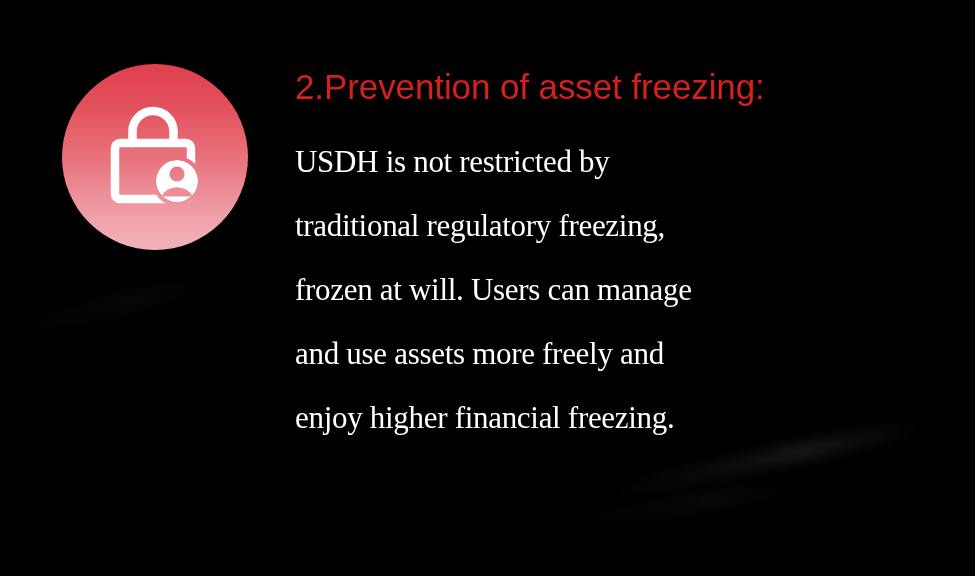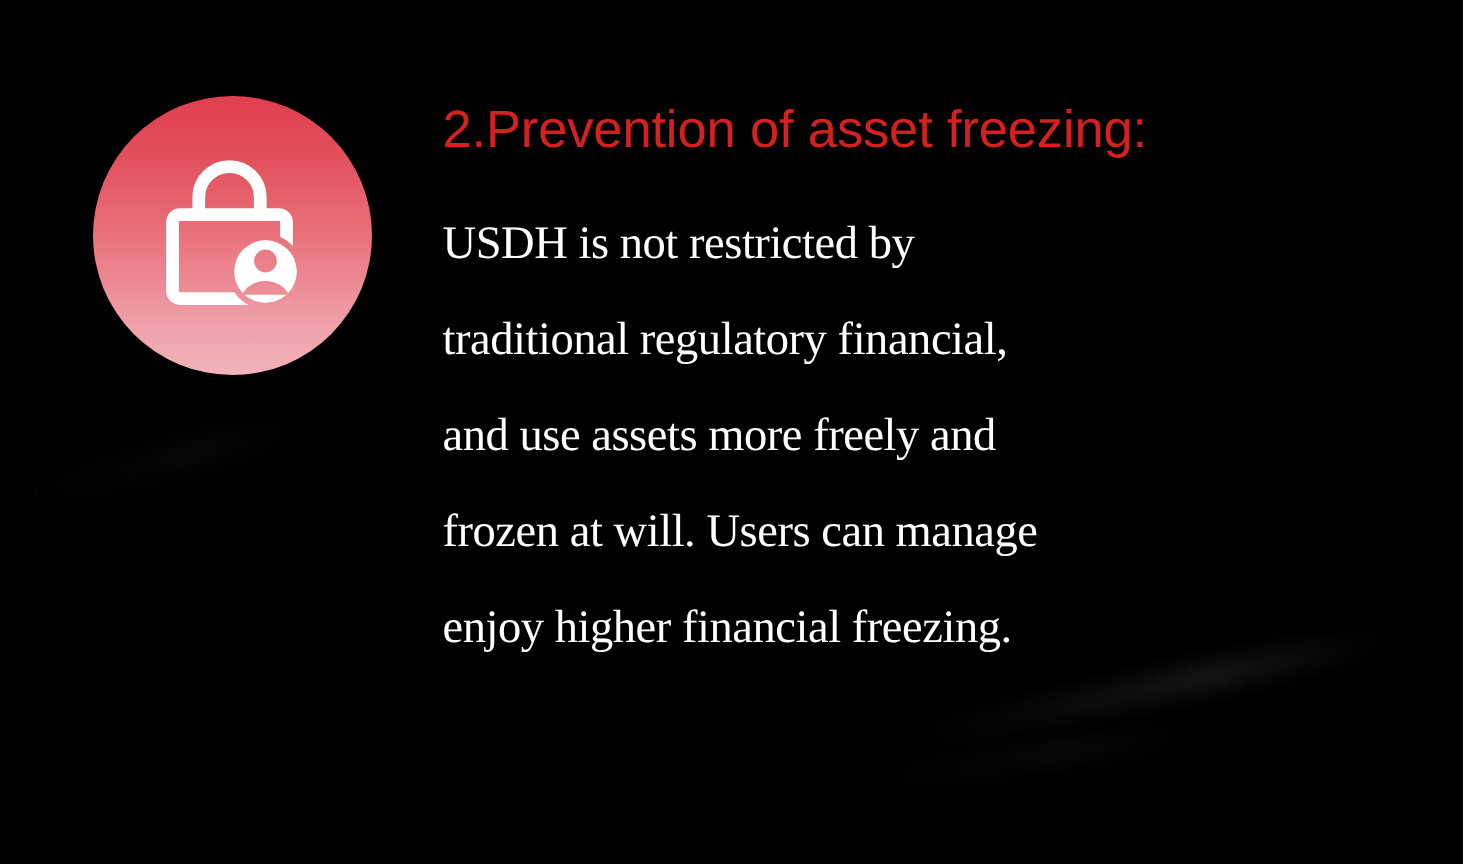--- a/index.html
+++ b/index.html
@@ -167,21 +167,21 @@
           </svg>
         </span>
       </div>
     </div>
 
     <div id="text-col">
       <div id="heading">2.Prevention of asset freezing:</div>
 
       <div id="body-copy">
         <div class="body-line">USDH is not restricted by</div>
-        <div class="body-line">traditional regulatory financial,</div>
+        <div class="body-line">traditional regulatory freezing,</div>
+        <div class="body-line">frozen at will. Users can manage</div>
         <div class="body-line">and use assets more freely and</div>
-        <div class="body-line">frozen at will. Users can manage</div>
         <div class="body-line">enjoy higher financial freezing.</div>
       </div>
     </div>
 
   </div>
 </div>
 
 </body></html>

